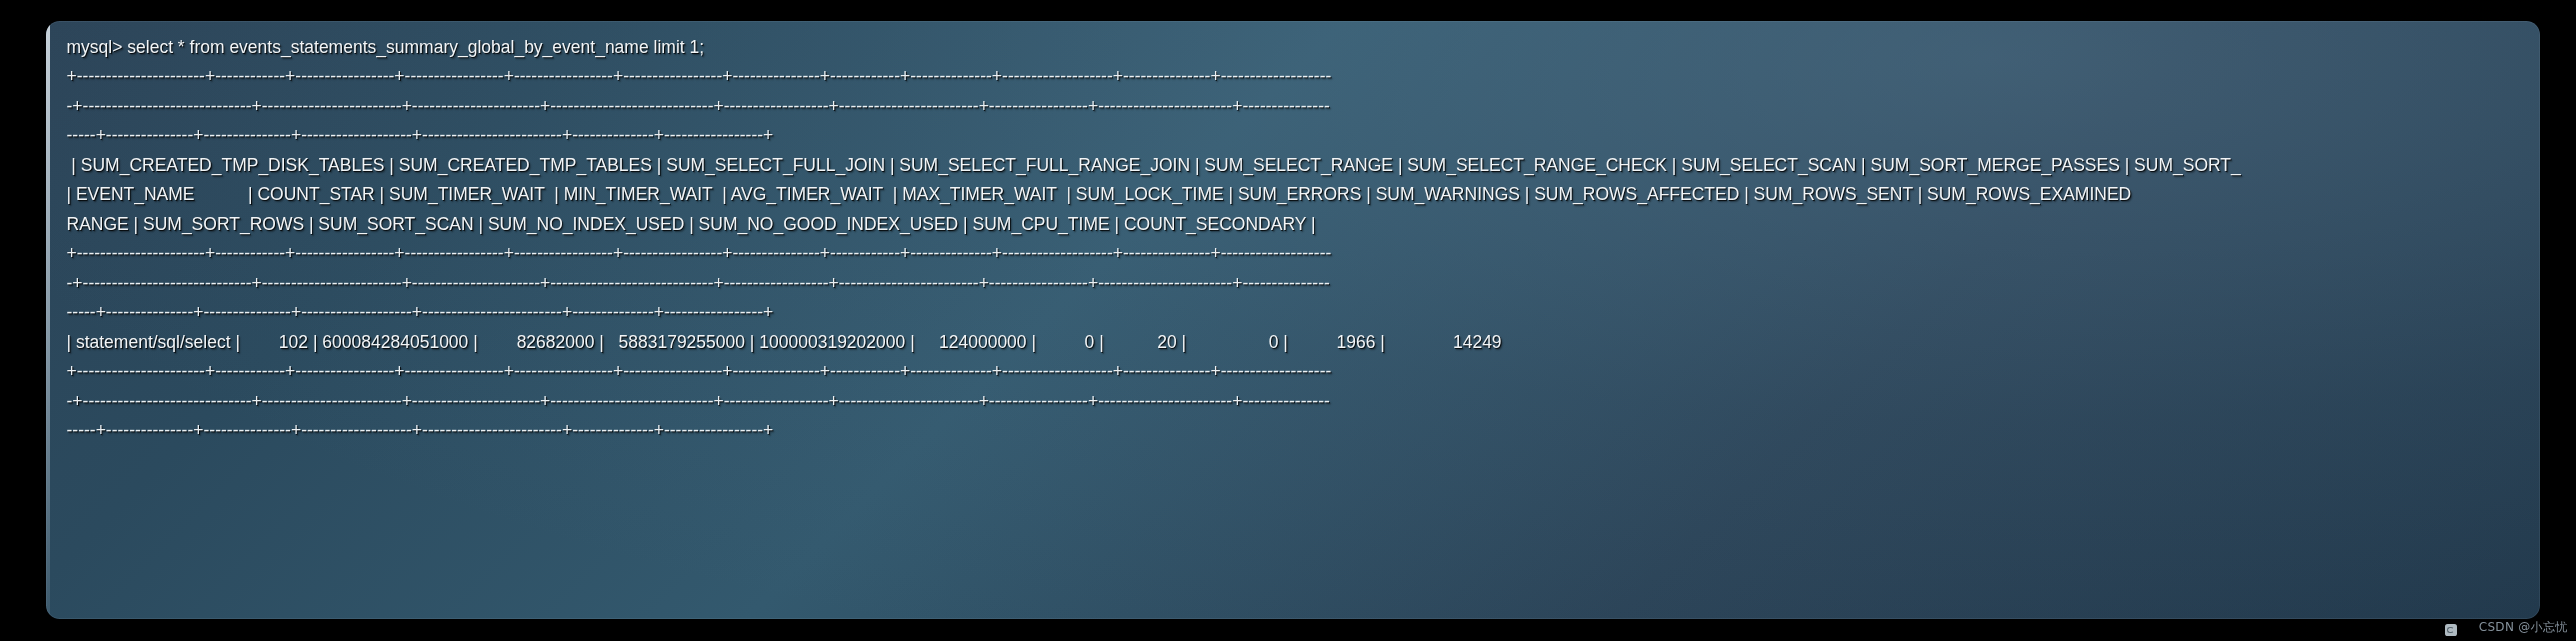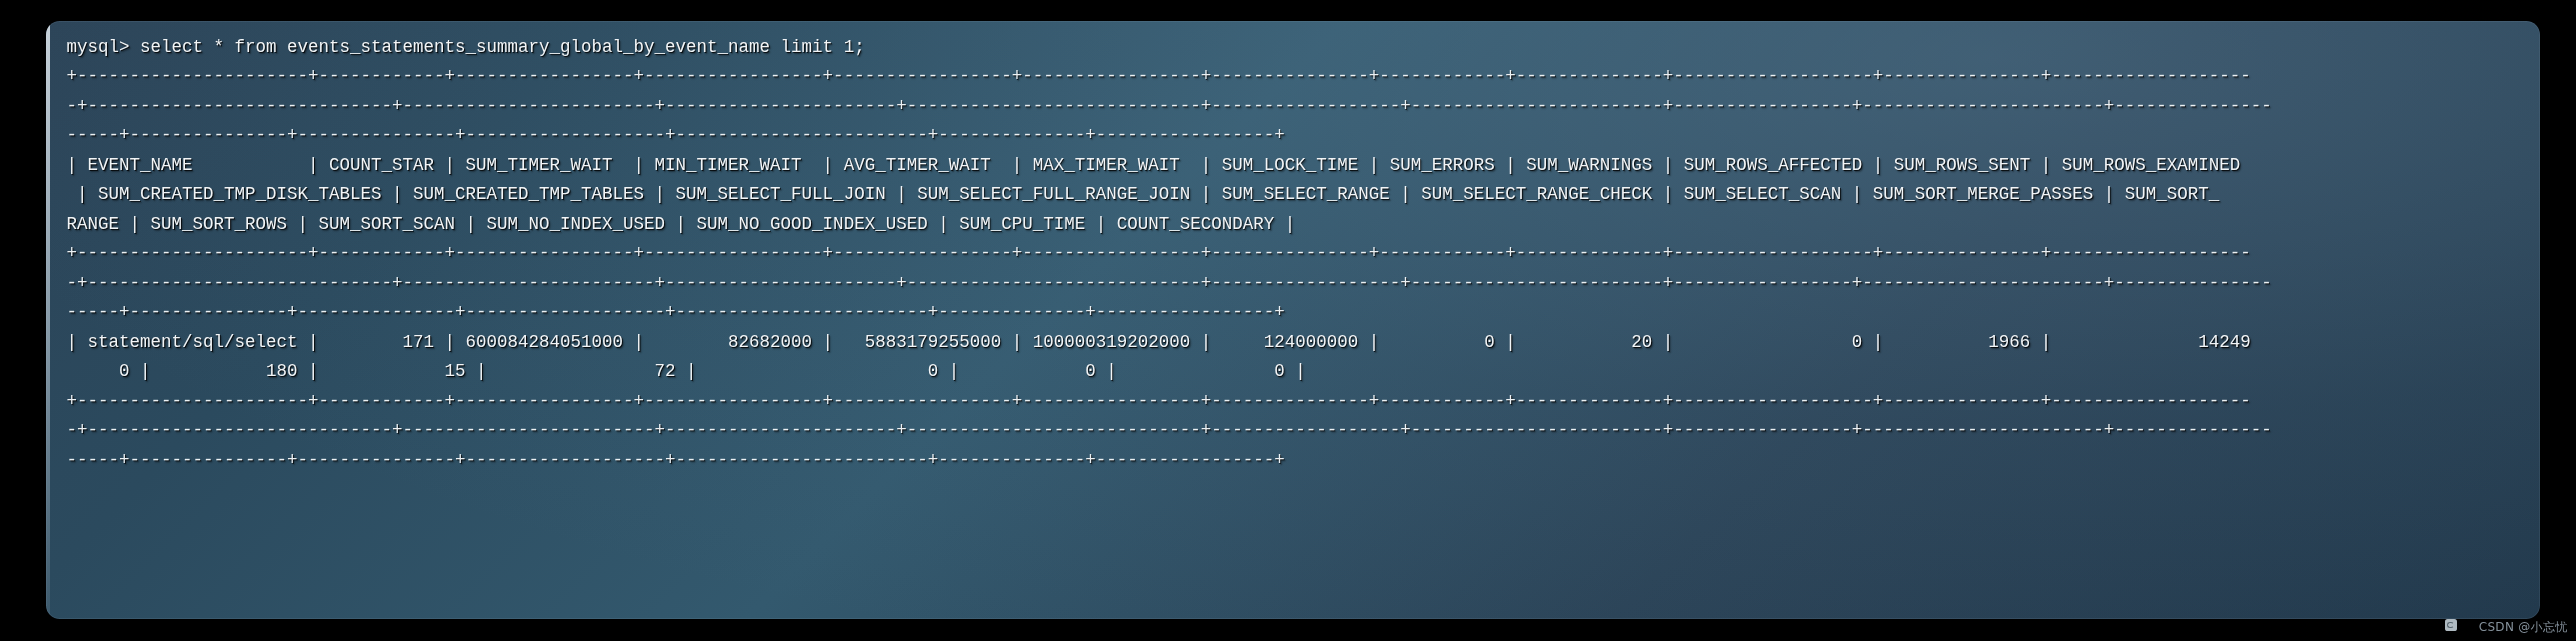--- a/index.html
+++ b/index.html
@@ -50,21 +50,21 @@
     top: 0;
     width: 100%;
     height: 100%;
     padding: 12px 0 0 12px;
     box-sizing: border-box;
   }
 
   pre.term-line {
     margin: 0;
     padding: 0 0 0 8.5px;
-    font-family: Liberation Mono, monospace;
+    font-family: Liberation Sans, sans-serif;
     font-size: 17.5px;
     line-height: 29.5px;
     letter-spacing: 0px;
     color: #f2f5f7;
     white-space: pre;
     text-shadow: 0.9px 0.9px 0 rgba(0,0,0,0.75), 1.7px 1.7px 1.7px rgba(0,0,0,0.45);
     -webkit-font-smoothing: antialiased;
   }
 
   pre.term-line.rule {
@@ -74,21 +74,21 @@
   
   #watermark {
     position: absolute;
     right: 8.5px;
     bottom: 5.1px;
     font-family: "DejaVu Sans", "Liberation Sans", sans-serif;
     font-size: 12px;
     color: #8d9aa5;
     letter-spacing: 0.3px;
     display: flex;
-    align-items: flex-start;
+    align-items: flex-end;
     gap: 22px;
     opacity: 0.95;
   }
   #watermark .wm-logo {
     display: inline-block;
     width: 12px;
     height: 12px;
     border-radius: 2.6px;
     background: #b9c4cc;
     position: relative;
@@ -113,30 +113,29 @@
     <div id="terminal-gutter"></div>
 
     <div id="terminal-screen">
 
       <pre class="term-line">mysql&gt; select * from events_statements_summary_global_by_event_name limit 1;</pre>
 
       <pre class="term-line rule">+----------------------+------------+-----------------+-----------------+-----------------+-----------------+---------------+------------+--------------+-------------------+---------------+-------------------</pre>
       <pre class="term-line rule">-+-----------------------------+------------------------+----------------------+----------------------------+------------------+------------------------+-----------------+-----------------------+---------------</pre>
       <pre class="term-line rule">-----+---------------+---------------+-------------------+------------------------+--------------+-----------------+</pre>
 
+      <pre class="term-line"> | SUM_CREATED_TMP_DISK_TABLES | SUM_CREATED_TMP_TABLES | SUM_SELECT_FULL_JOIN | SUM_SELECT_FULL_RANGE_JOIN | SUM_SELECT_RANGE | SUM_SELECT_RANGE_CHECK | SUM_SELECT_SCAN | SUM_SORT_MERGE_PASSES | SUM_SORT_</pre>
       <pre class="term-line">| EVENT_NAME           | COUNT_STAR | SUM_TIMER_WAIT  | MIN_TIMER_WAIT  | AVG_TIMER_WAIT  | MAX_TIMER_WAIT  | SUM_LOCK_TIME | SUM_ERRORS | SUM_WARNINGS | SUM_ROWS_AFFECTED | SUM_ROWS_SENT | SUM_ROWS_EXAMINED</pre>
-      <pre class="term-line"> | SUM_CREATED_TMP_DISK_TABLES | SUM_CREATED_TMP_TABLES | SUM_SELECT_FULL_JOIN | SUM_SELECT_FULL_RANGE_JOIN | SUM_SELECT_RANGE | SUM_SELECT_RANGE_CHECK | SUM_SELECT_SCAN | SUM_SORT_MERGE_PASSES | SUM_SORT_</pre>
       <pre class="term-line">RANGE | SUM_SORT_ROWS | SUM_SORT_SCAN | SUM_NO_INDEX_USED | SUM_NO_GOOD_INDEX_USED | SUM_CPU_TIME | COUNT_SECONDARY |</pre>
 
       <pre class="term-line rule">+----------------------+------------+-----------------+-----------------+-----------------+-----------------+---------------+------------+--------------+-------------------+---------------+-------------------</pre>
       <pre class="term-line rule">-+-----------------------------+------------------------+----------------------+----------------------------+------------------+------------------------+-----------------+-----------------------+---------------</pre>
       <pre class="term-line rule">-----+---------------+---------------+-------------------+------------------------+--------------+-----------------+</pre>
 
-      <pre class="term-line">| statement/sql/select |        171 | 600084284051000 |        82682000 |   5883179255000 | 100000319202000 |     124000000 |          0 |           20 |                 0 |          1966 |              14249</pre>
-      <pre class="term-line">     0 |           180 |            15 |                72 |                      0 |            0 |               0 |</pre>
+      <pre class="term-line">| statement/sql/select |        102 | 600084284051000 |        82682000 |   5883179255000 | 100000319202000 |     124000000 |          0 |           20 |                 0 |          1966 |              14249</pre>
 
       <pre class="term-line rule">+----------------------+------------+-----------------+-----------------+-----------------+-----------------+---------------+------------+--------------+-------------------+---------------+-------------------</pre>
       <pre class="term-line rule">-+-----------------------------+------------------------+----------------------+----------------------------+------------------+------------------------+-----------------+-----------------------+---------------</pre>
       <pre class="term-line rule">-----+---------------+---------------+-------------------+------------------------+--------------+-----------------+</pre>
 
 
     </div>
   </div>
 
   <div id="watermark">

